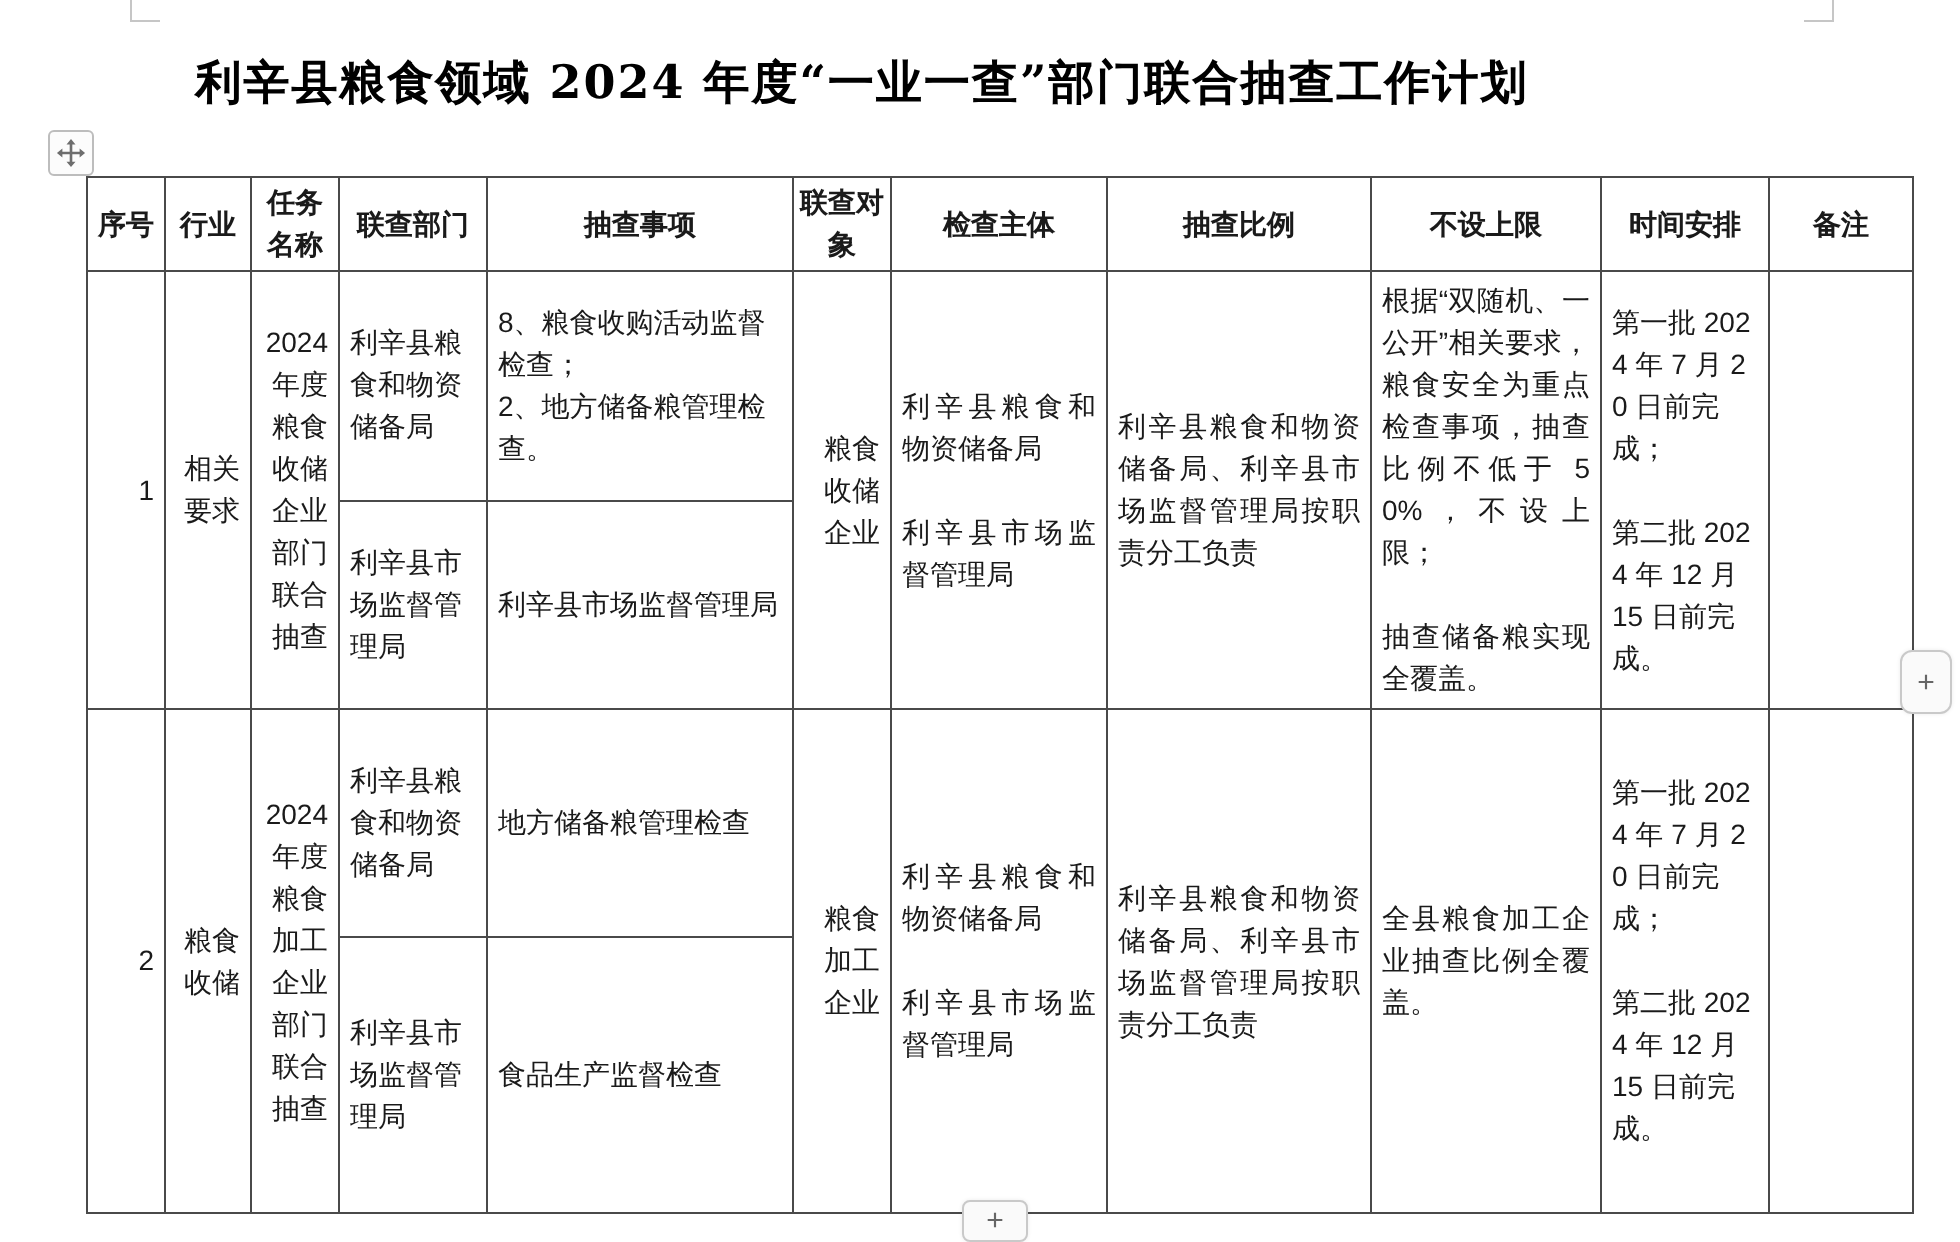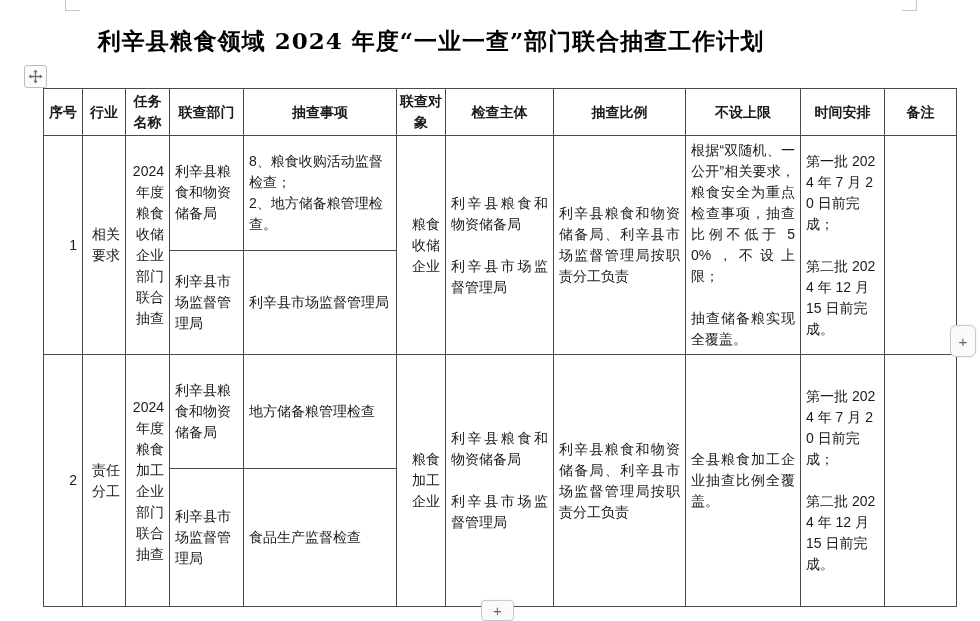--- a/index.html
+++ b/index.html
@@ -127,21 +127,21 @@
 第二批 2024 年 12 月 15 日前完成。</td>
     <td rowspan="2"></td>
   </tr>
   <tr class="r1b">
     <td>利辛县市场监督管理局</td>
     <td>利辛县市场监督管理局</td>
   </tr>
 
   <tr class="r2a">
     <td class="c" rowspan="2">2</td>
-    <td class="c" rowspan="2">责任分工</td>
+    <td class="c" rowspan="2">粮食收储</td>
     <td class="c" rowspan="2">2024年度粮食加工企业部门联合抽查</td>
     <td>利辛县粮食和物资储备局</td>
     <td>地方储备粮管理检查</td>
     <td class="c" rowspan="2">粮食加工企业</td>
     <td class="j pre" rowspan="2">利辛县粮食和物资储备局
 
 利辛县市场监督管理局</td>
     <td class="j" rowspan="2">利辛县粮食和物资储备局、利辛县市场监督管理局按职责分工负责</td>
     <td class="j" rowspan="2">全县粮食加工企业抽查比例全覆盖。</td>
     <td class="pre" rowspan="2">第一批 2024 年 7 月 20 日前完成；

